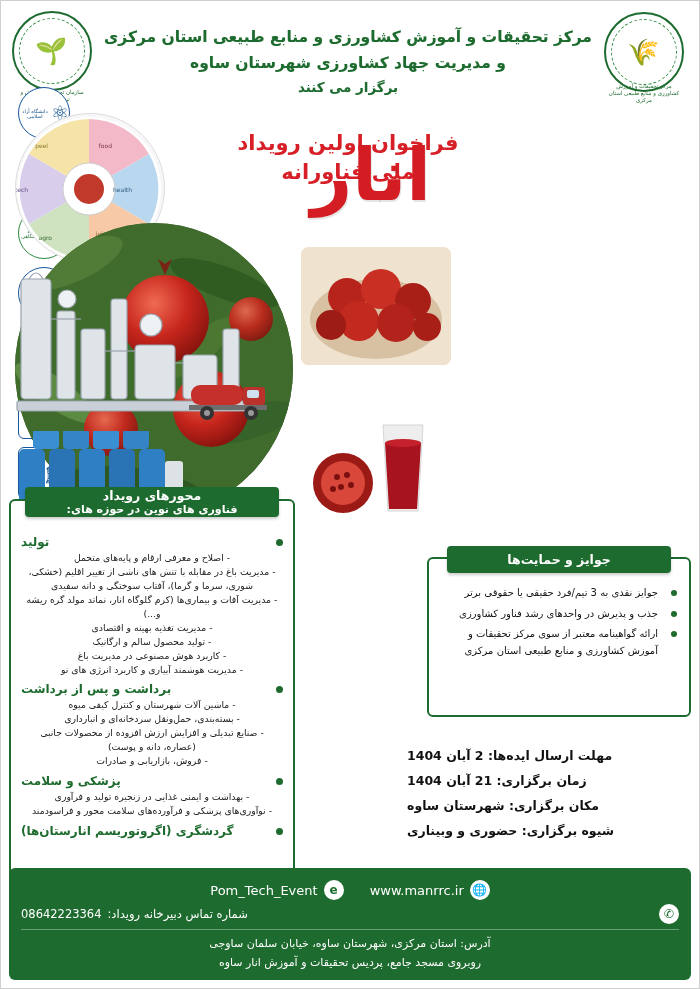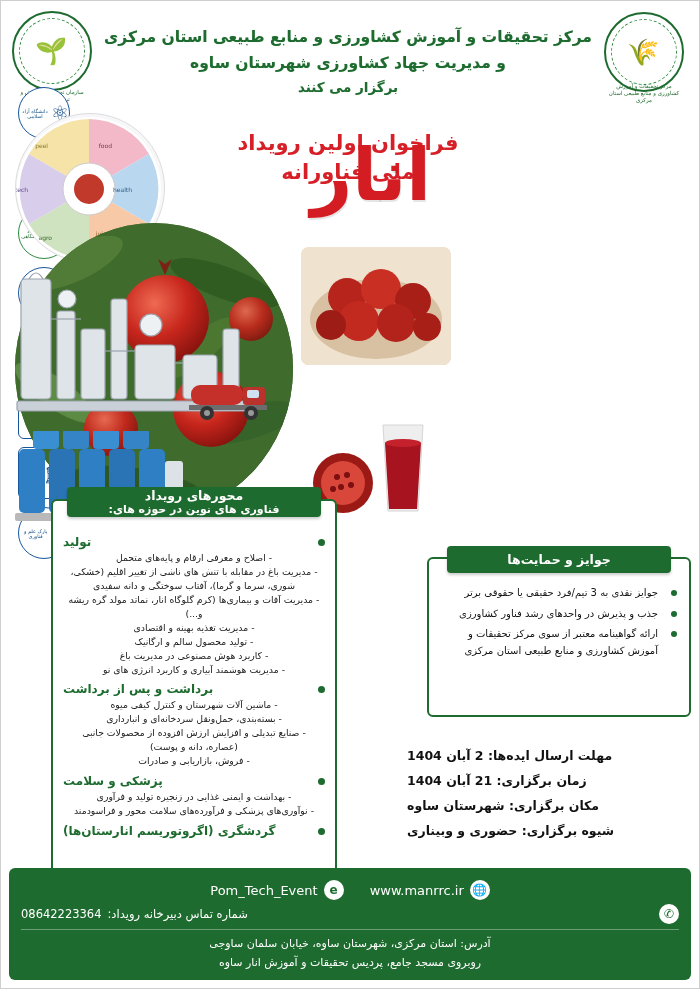--- a/index.html
+++ b/index.html
@@ -132,21 +132,21 @@
     position: absolute; left: 14px; top: 430px; width: 170px; height: 110px;
   }
   .truck {
     position: absolute; left: 184px; top: 368px; width: 90px; height: 56px;
   }
 
   
   .panel-axes {
     position: absolute; left: 8px; top: 498px; width: 286px; height: 476px;
     border: 2px solid #1d6b2e; border-radius: 6px; background: #ffffff;
-    padding: 34px 10px 8px 10px; direction: rtl; margin-left: 42px;
+    padding: 34px 10px 8px 10px; direction: rtl;
   }
   .panel-axes .ribbon {
     position: absolute; top: -14px; right: 14px; left: 14px; height: 30px;
     background: #1d6b2e; color: #fff; border-radius: 4px;
     display: flex; flex-direction: column; align-items: center; justify-content: center;
     box-shadow: 0 2px 3px rgba(0,0,0,.2);
   }
   .panel-axes .ribbon .t1 { font-size: 12.5px; font-weight: bold; }
   .panel-axes .ribbon .t2 { font-size: 11px; font-weight: bold; }
 

